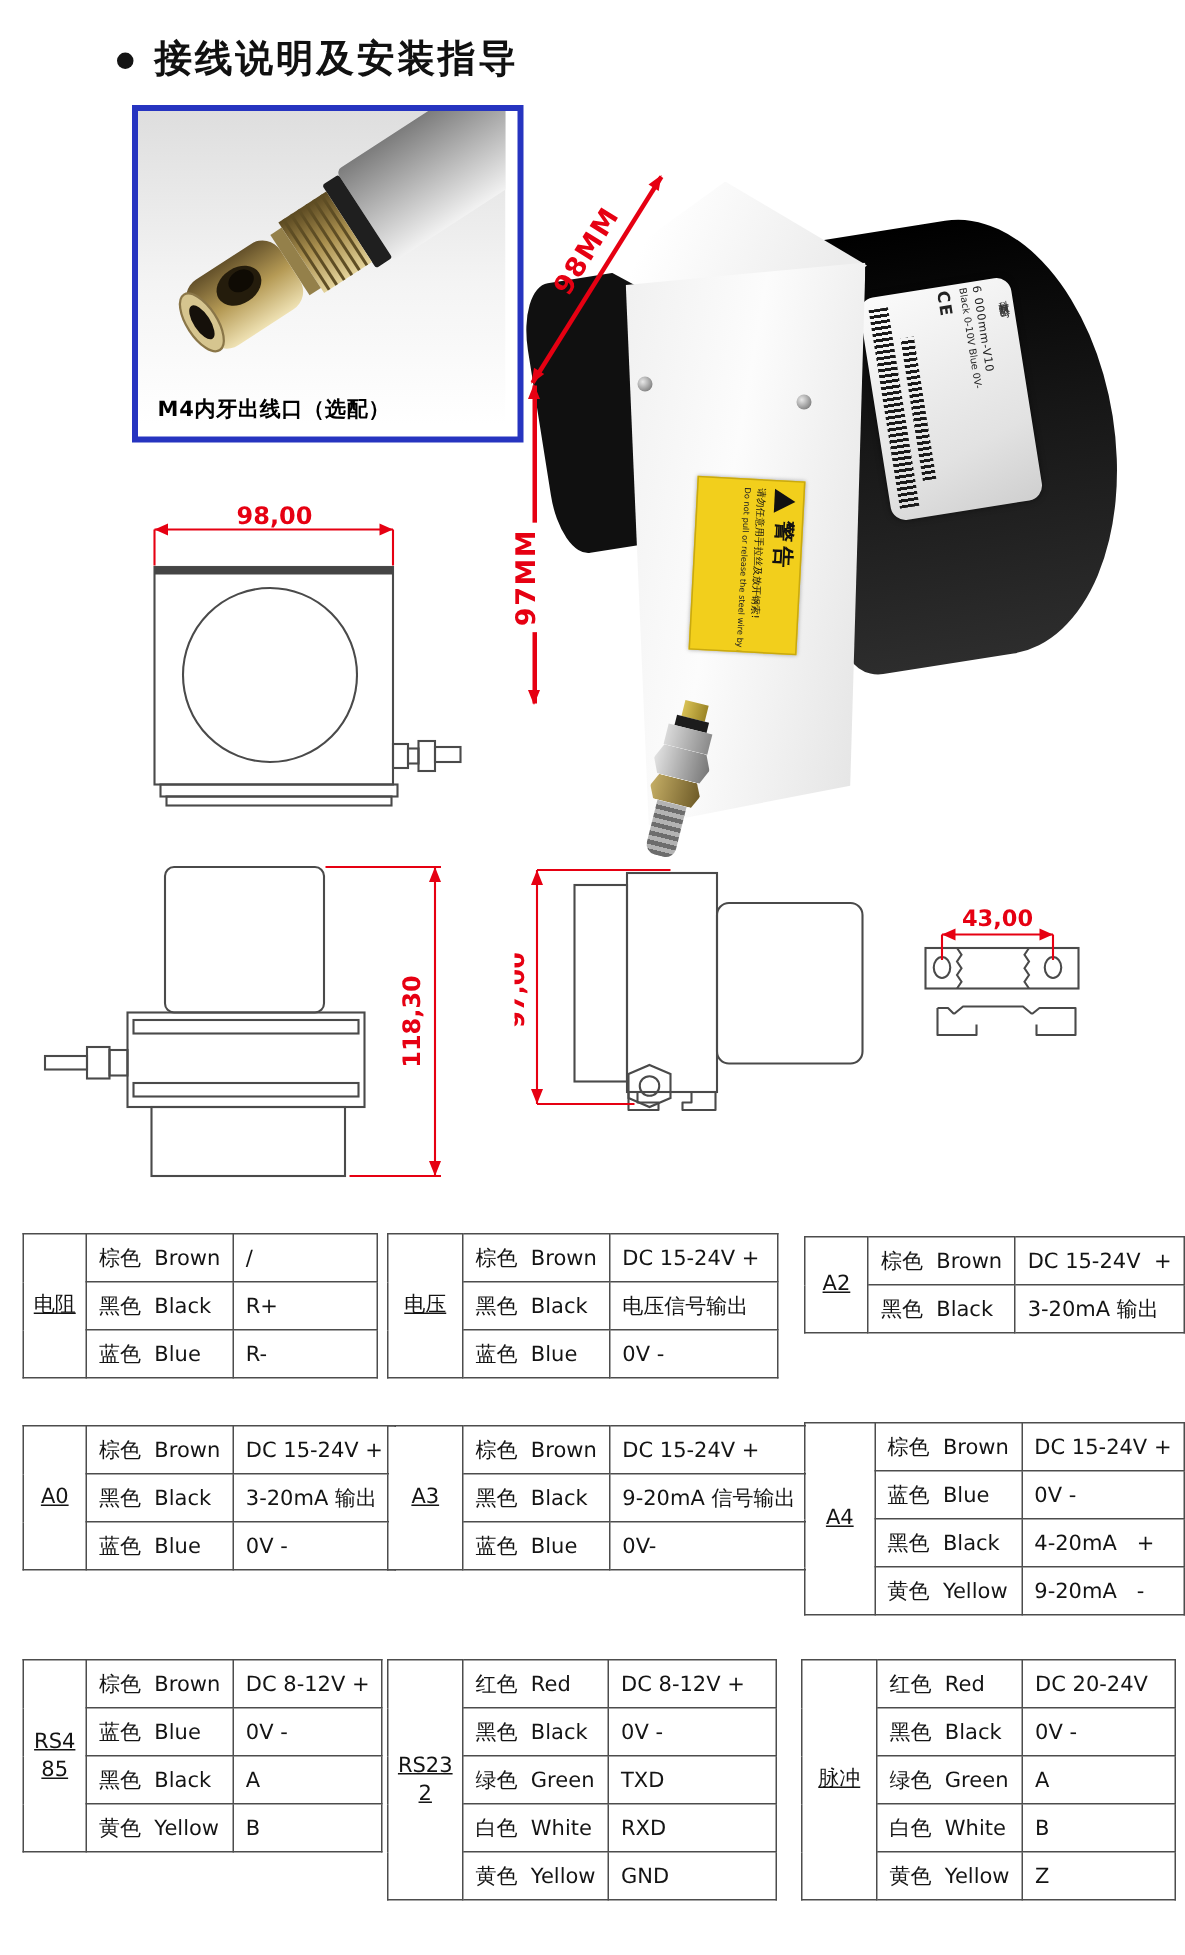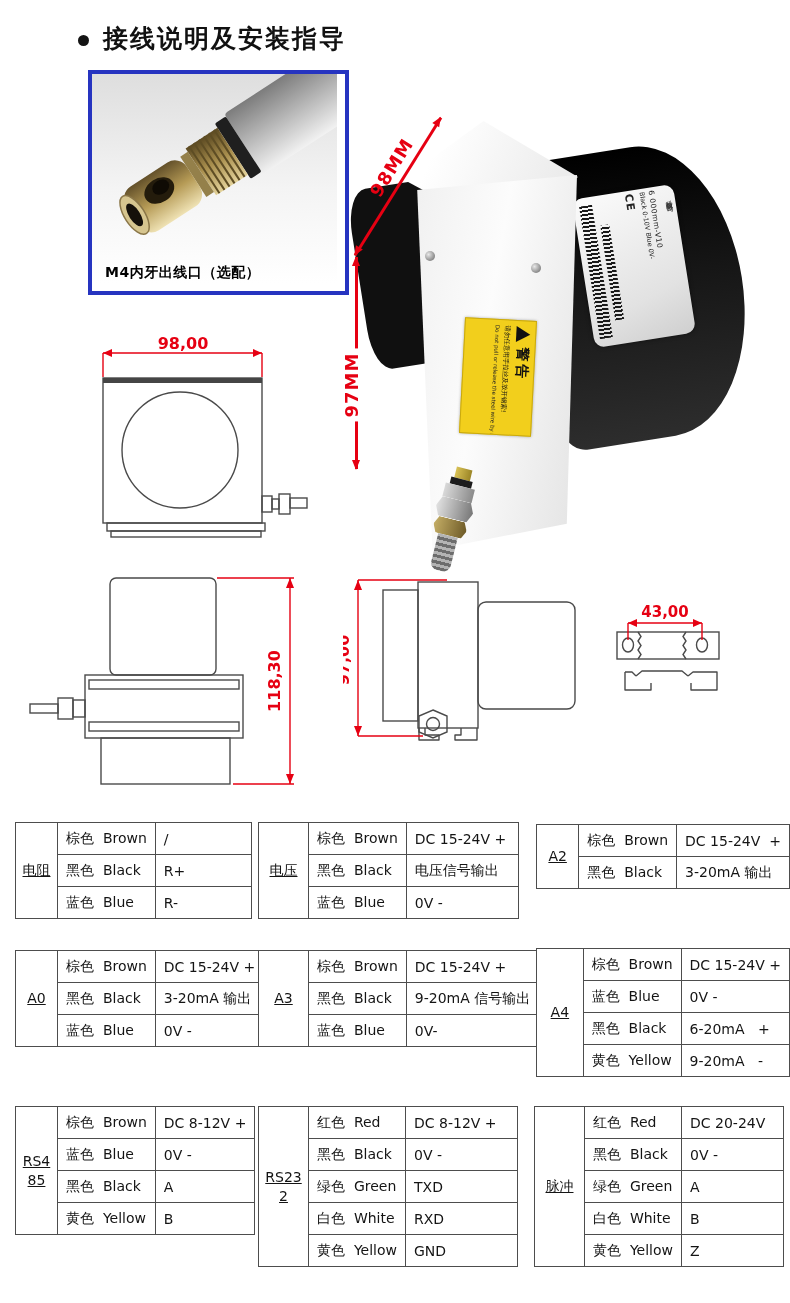--- a/index.html
+++ b/index.html
@@ -421,21 +421,21 @@
             <td class="lbl" rowspan="4">A4</td>
           <td>棕色  Brown</td>
           <td>DC 15-24V +</td>
           </tr>
       <tr>
             <td>蓝色  Blue</td>
           <td>0V -</td>
           </tr>
       <tr>
             <td>黑色  Black</td>
-          <td>6-20mA   +</td>
+          <td>4-20mA   +</td>
           </tr>
       <tr>
             <td>黄色  Yellow</td>
           <td>9-20mA   -</td>
           </tr>
     </tbody>
       </table>
   </div>
 
   <div class="wtable" style="left:15px;top:1106px">

